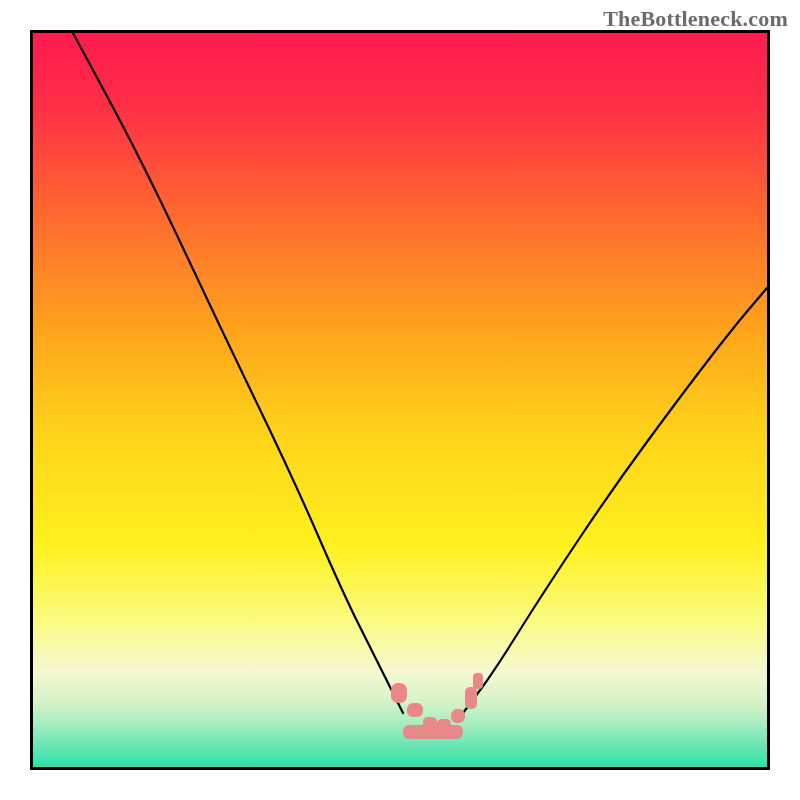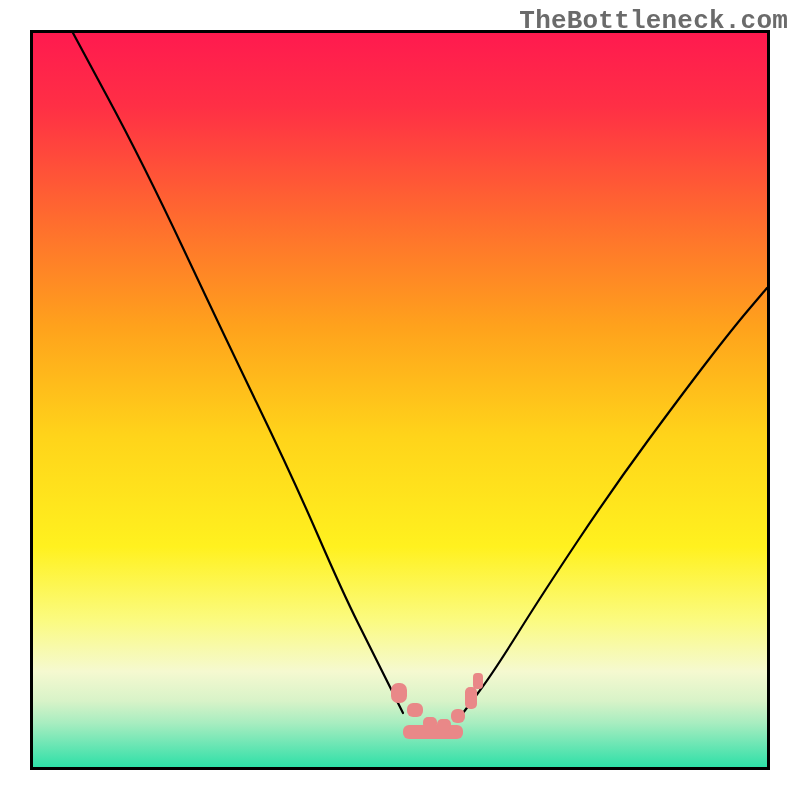--- a/index.html
+++ b/index.html
@@ -13,22 +13,22 @@
   .frame {
     position: relative;
     width: 800px;
     height: 800px;
     box-sizing: border-box;
   }
   .watermark {
     position: absolute;
     top: 6px;
     right: 12px;
-    font-family: Liberation Mono, monospace;
-    font-size: 26px;
+    font-family: Liberation Serif, serif;
+    font-size: 22px;
     color: #6b6b6b;
     font-weight: 600;
     letter-spacing: 0.2px;
     z-index: 5;
     margin-left: 9px;
   }
   .plot-area {
     position: absolute;
     left: 30px;
     top: 30px;

